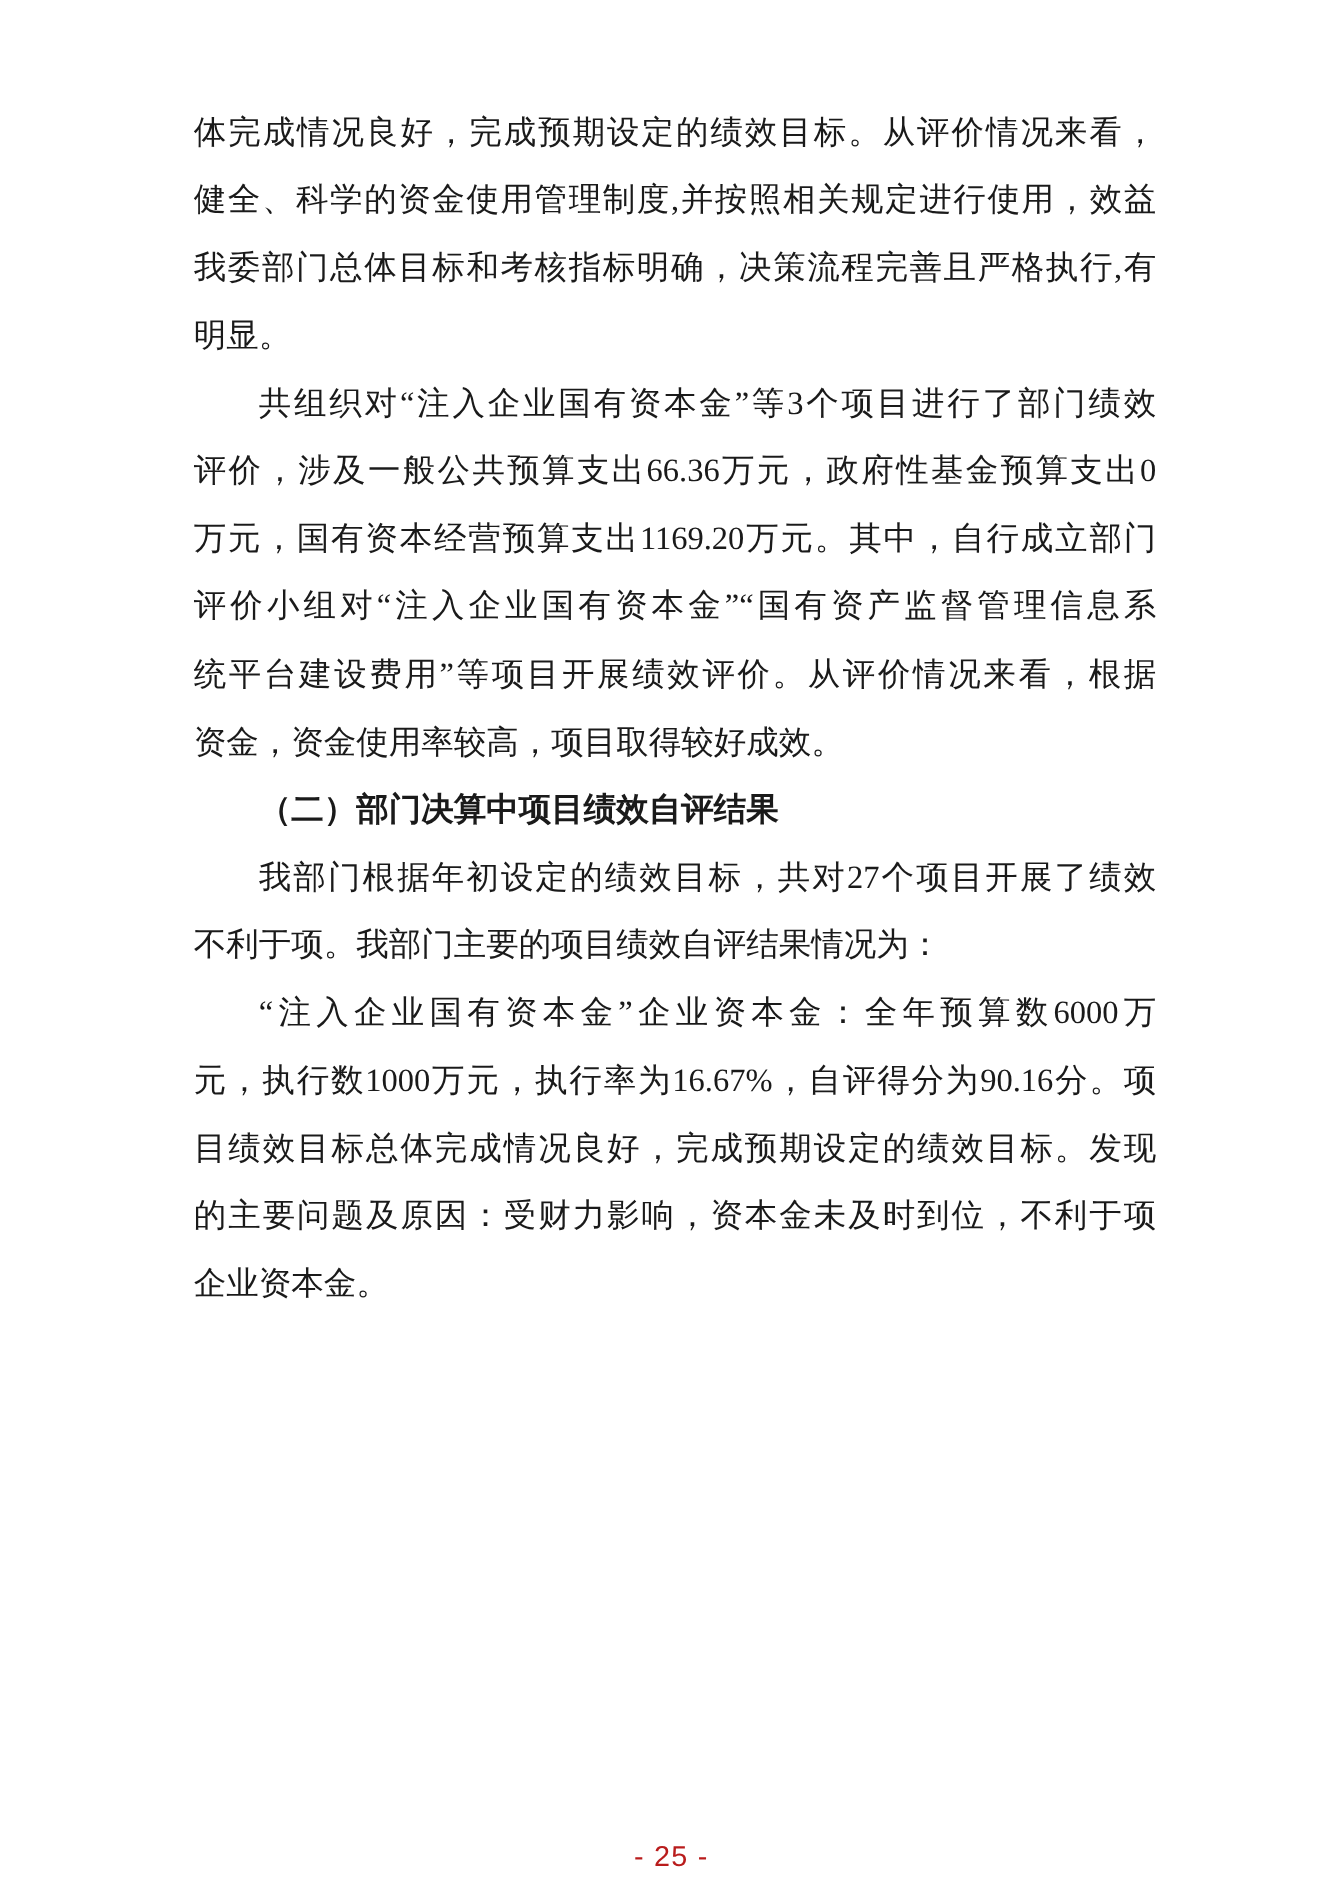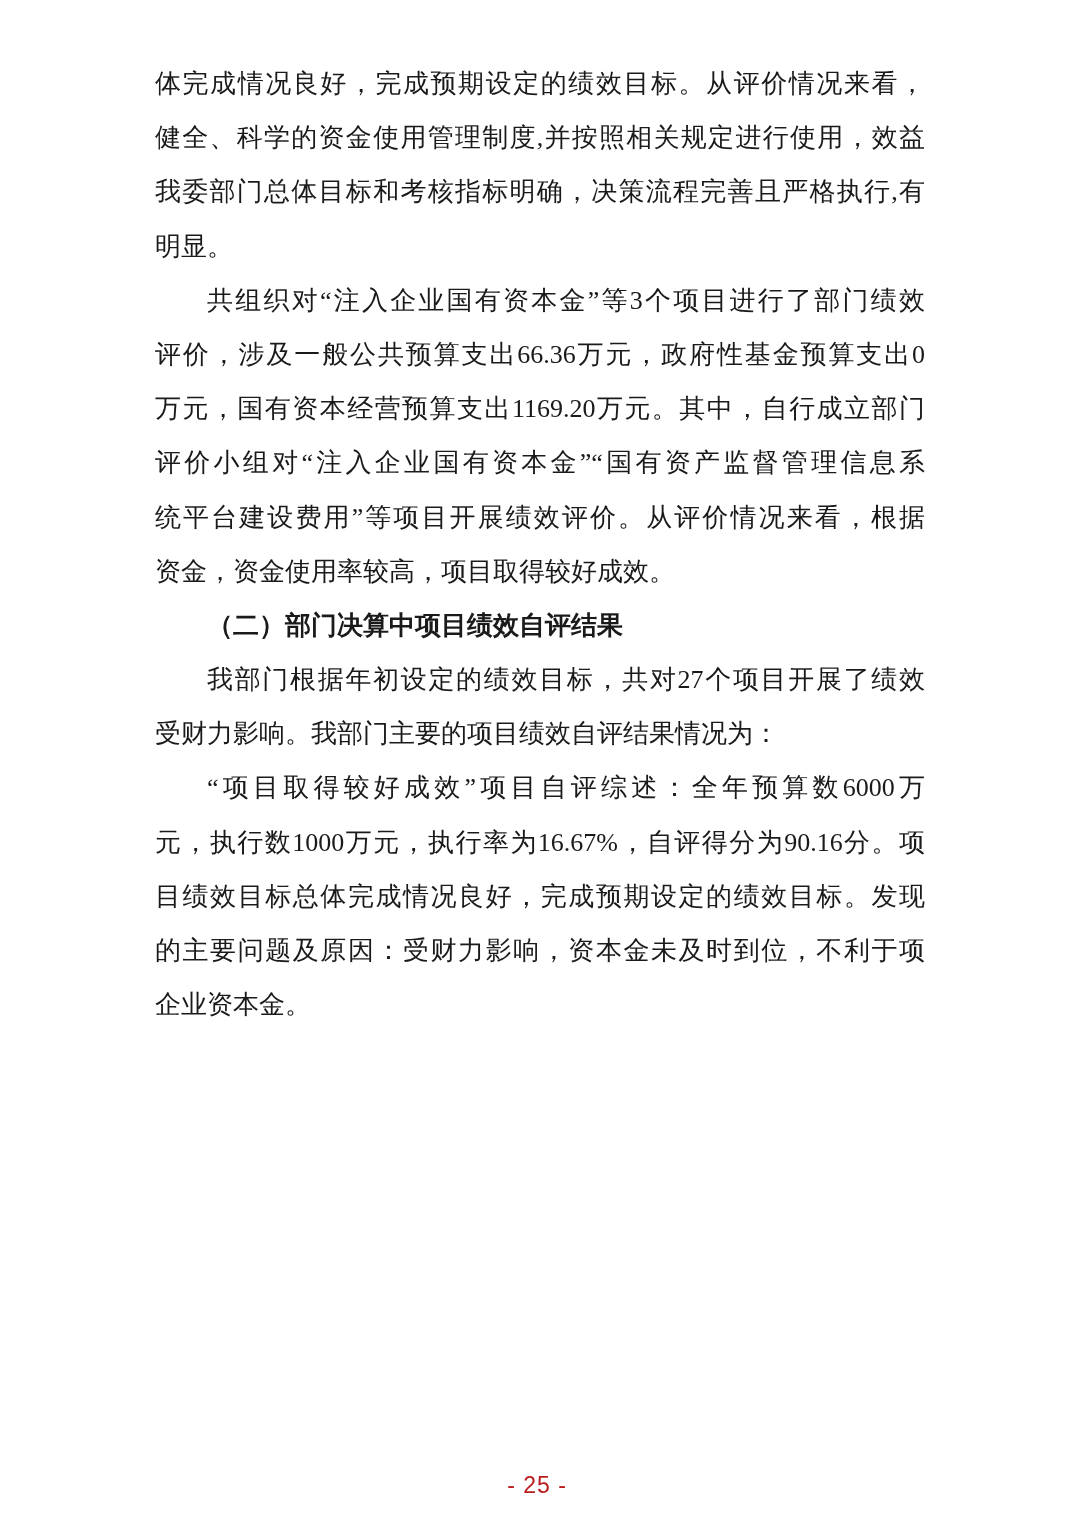--- a/index.html
+++ b/index.html
@@ -12,21 +12,21 @@
     width: 1074px;
     height: 1520px;
     background: #ffffff;
     overflow: hidden;
     font-family: "Liberation Serif", "DejaVu Serif", serif;
     color: #1a1a1a;
   }
   .text-block {
     position: absolute;
     left: 155px;
-    top: 57px;
+    top: 79px;
     width: 770px;
   }
   .ln {
     height: 54.2px;
     line-height: 54.2px;
     font-size: 26px;
     overflow: hidden;
     text-align: left;
   }
   
@@ -65,22 +65,22 @@
     <div class="ln j">我委部门总体目标和考核指标明确，决策流程完善且严格执行,有</div>
     <div class="ln">明显。</div>
     <div class="ln j ind">共组织对“注入企业国有资本金”等3个项目进行了部门绩效</div>
     <div class="ln j">评价，涉及一般公共预算支出66.36万元，政府性基金预算支出0</div>
     <div class="ln j">万元，国有资本经营预算支出1169.20万元。其中，自行成立部门</div>
     <div class="ln j">评价小组对“注入企业国有资本金”“国有资产监督管理信息系</div>
     <div class="ln j">统平台建设费用”等项目开展绩效评价。从评价情况来看，根据</div>
     <div class="ln">资金，资金使用率较高，项目取得较好成效。</div>
     <div class="ln ind hd">（二）部门决算中项目绩效自评结果</div>
     <div class="ln j ind">我部门根据年初设定的绩效目标，共对27个项目开展了绩效</div>
-    <div class="ln">受财力影响。我部门主要的项目绩效自评结果情况为：</div>
-    <div class="ln j ind">“项目取得较好成效”项目自评综述：全年预算数6000万</div>
+    <div class="ln">不利于项。我部门主要的项目绩效自评结果情况为：</div>
+    <div class="ln j ind">“注入企业国有资本金”企业资本金：全年预算数6000万</div>
     <div class="ln j">元，执行数1000万元，执行率为16.67%，自评得分为90.16分。项</div>
     <div class="ln j">目绩效目标总体完成情况良好，完成预期设定的绩效目标。发现</div>
     <div class="ln j">的主要问题及原因：受财力影响，资本金未及时到位，不利于项</div>
     <div class="ln">企业资本金。</div>
   </main>
 
   <footer class="footer">
     <span>- 25 -</span>
   </footer>
 

